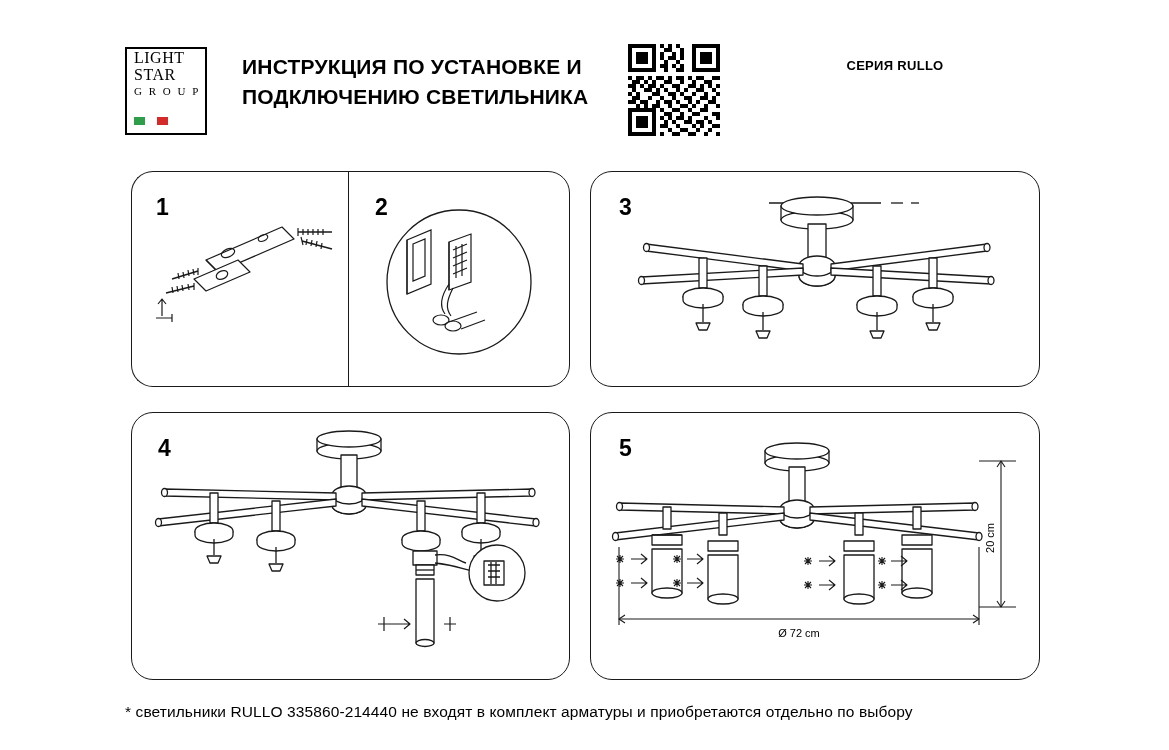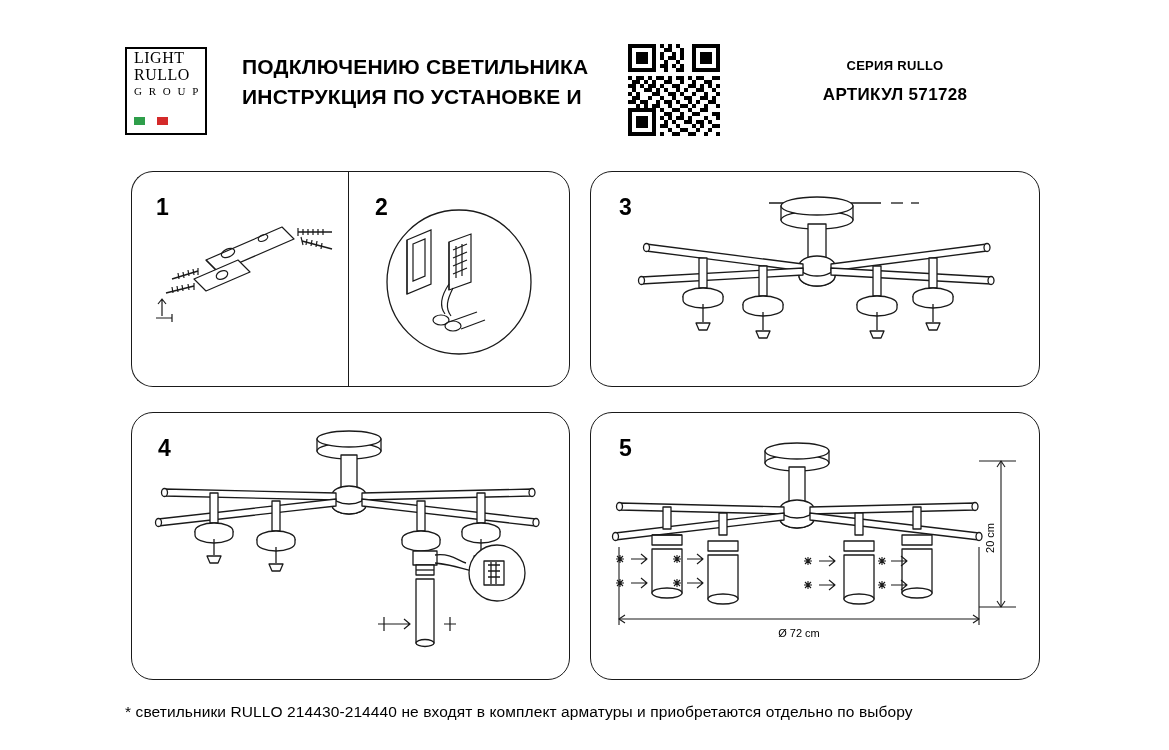--- a/index.html
+++ b/index.html
@@ -146,32 +146,32 @@
 </style>
 </head>
 <body>
 
 <div class="page">
 
   <div class="header">
 
     <div class="logo-box">
       <div class="logo-line">LIGHT</div>
-      <div class="logo-line">RULLO</div>
+      <div class="logo-line">STAR</div>
       <div class="logo-group">G R O U P</div>
       <div class="logo-flag">
         <i style="background:#2e9e4a"></i>
           <i style="background:#ffffff"></i>
           <i style="background:#d42a2a"></i>
       </div>
     </div>
 
     <div class="title">
+      <div>ИНСТРУКЦИЯ ПО УСТАНОВКЕ И</div>
       <div>ПОДКЛЮЧЕНИЮ СВЕТИЛЬНИКА</div>
-      <div>ИНСТРУКЦИЯ ПО УСТАНОВКЕ И</div>
     </div>
 
     <div class="qr">
       <svg width="92" height="92" viewBox="0 0 23 23" shape-rendering="crispEdges">
         <rect x="0" y="0" width="23" height="23" fill="#fff"></rect>
         <g fill="#000">
 
           <rect x="0" y="0" width="7" height="1"></rect>
             <rect x="0" y="6" width="7" height="1"></rect>
           <rect x="0" y="0" width="1" height="7"></rect>
@@ -303,21 +303,20 @@
             <rect x="11" y="22" width="2" height="1"></rect>
           <rect x="15" y="22" width="2" height="1"></rect>
             <rect x="19" y="22" width="1" height="1"></rect>
           <rect x="22" y="22" width="1" height="1"></rect>
         </g>
       </svg>
     </div>
 
     <div class="series">
       <div class="series-name">СЕРИЯ RULLO</div>
-      <div class="series-article">АРТИКУЛ 571728</div>
     </div>
   </div>
 
   <div class="panel" id="panel-1">
     <div class="panel-num" style="left:24px; top:22px;">1</div>
     <svg width="218" height="216" viewBox="0 0 218 216">
       <g stroke="#1a1a1a" fill="none" stroke-width="1.2" stroke-linejoin="round">
 
         <path d="M74,88 L150,55 L162,67 L86,100 Z" fill="#fff"></path>
         <path d="M74,88 L86,100"></path>
@@ -598,15 +597,15 @@
           <path d="M28,206 L388,206"></path>
           <path d="M34,202 L28,206 L34,210"></path>
           <path d="M382,202 L388,206 L382,210"></path>
         </g>
       </g>
       <text class="dim-label" x="403" y="125" transform="rotate(-90 403 125)" text-anchor="middle">20 cm</text>
       <text class="dim-label" x="208" y="224" text-anchor="middle">Ø 72 cm</text>
     </svg>
   </div>
 
-  <div class="footnote">* светильники RULLO 214430-214440 не входят в комплект арматуры и приобретаются отдельно по выбору</div>
+  <div class="footnote">* светильники RULLO 335860-214440 не входят в комплект арматуры и приобретаются отдельно по выбору</div>
 
 </div>
 
 </body></html>

